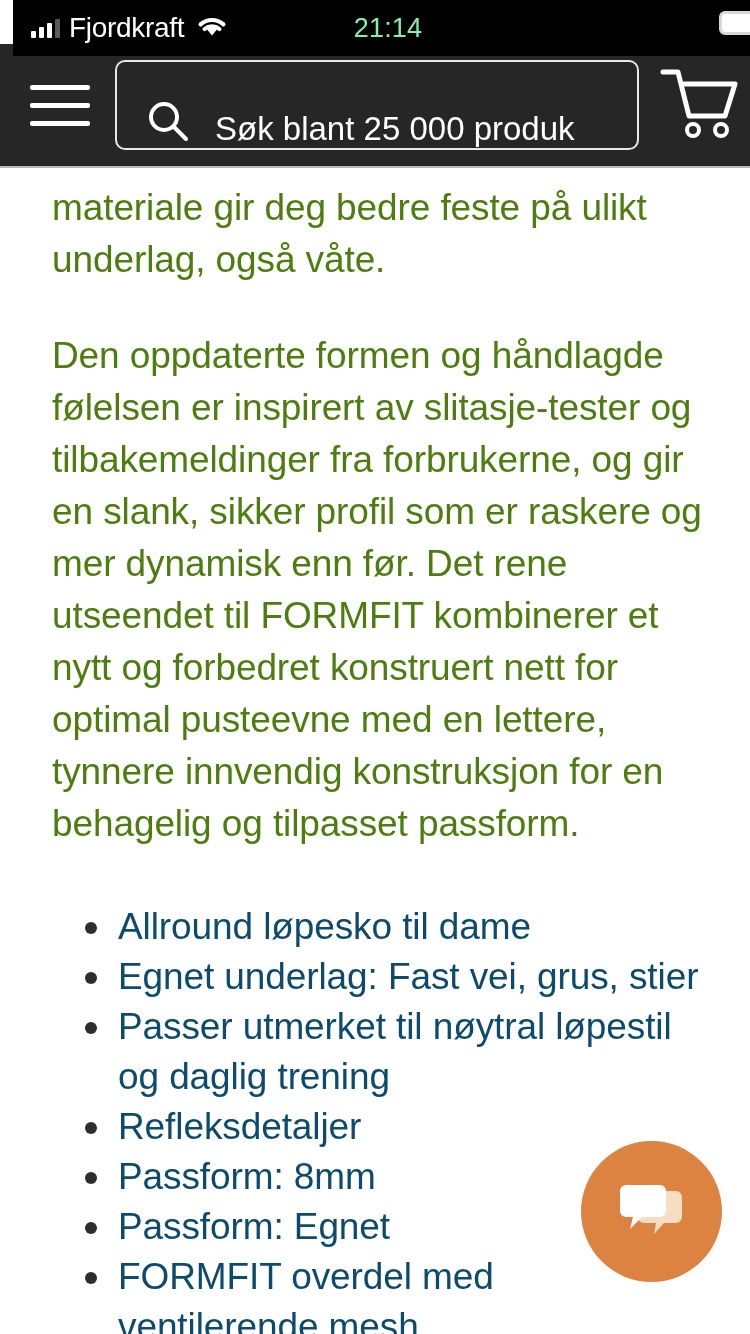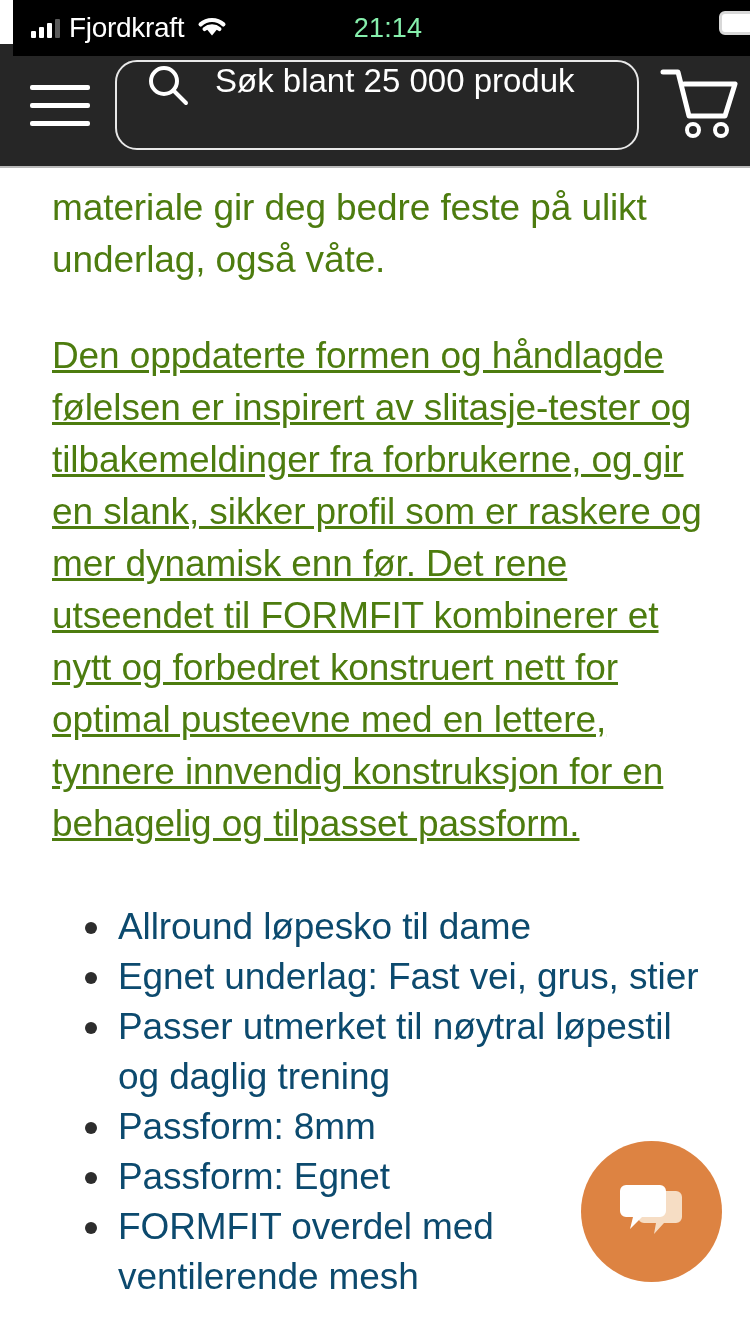--- a/index.html
+++ b/index.html
@@ -56,22 +56,22 @@
   .hamburger {
     width:60px; margin-left:30px;
     display:flex; flex-direction:column; gap:13px;
     cursor:pointer;
   }
   .hamburger span { display:block; height:5px; background:#fff; border-radius:2px; }
 
   .search-box {
     margin-left:25px;
     width:524px; height:90px;
-    border:2px solid #e8e8e8; border-radius:22px;
-    display:flex; align-items:flex-start;
+    border:2px solid #e8e8e8; border-radius:10px;
+    display:flex; align-items:flex-end;
     background:#262626;
     cursor:text;
   }
   .search-icon { margin-left:28px; flex:0 0 auto; }
   .search-text {
     margin-left:24px;
     font-size:33px; color:#ffffff;
     white-space:nowrap; overflow:hidden;
     letter-spacing:0px;
   }
@@ -90,21 +90,21 @@
     height:14px; overflow:hidden;
     position:relative;
   }
   .para {
     margin:0 46px 0 52px;
     font-size:37px;
     line-height:52px;
     color:#4d7c0f;
     letter-spacing:-0.1px;
   }
-  .para + .para { margin-top:44px;text-decoration:underline; }
+  .para + .para { margin-top:44px; }
 
   .bullet-list {
     margin:52px 0 0 0;
     padding:0;
     list-style:none;
   }
   .bullet-list li {
     position:relative;
     margin:0 46px 0 118px;
     padding:0;
@@ -192,20 +192,21 @@
       
     </div>
 
     <p class="para">materiale gir deg bedre feste på ulikt underlag, også våte.</p>
     <p class="para">Den oppdaterte formen og håndlagde følelsen er inspirert av slitasje-tester og tilbakemeldinger fra forbrukerne, og gir en slank, sikker profil som er raskere og mer dynamisk enn før. Det rene utseendet til FORMFIT kombinerer et nytt og forbedret konstruert nett for optimal pusteevne med en lettere, tynnere innvendig konstruksjon for en behagelig og tilpasset passform.</p>
 
     <ul class="bullet-list">
       <li>Allround løpesko til dame</li>
       <li>Egnet underlag: Fast vei, grus, stier</li>
       <li>Passer utmerket til nøytral løpestil og daglig trening</li>
+      <li>Refleksdetaljer</li>
       <li>Passform: 8mm</li>
       <li>Passform: Egnet</li>
       <li>FORMFIT overdel med ventilerende mesh</li>
     </ul>
   </div>
 
   <div class="chat-widget">
     <span>
       <svg width="76" height="66" viewBox="0 0 76 66">
         <path d="M30 14 H62 a6 6 0 0 1 6 6 V40 a6 6 0 0 1 -6 6 H50 L40 57 L42 46 H30 a6 6 0 0 1 -6 -6 V20 a6 6 0 0 1 6 -6 Z" fill="#f6ddc4"></path>

